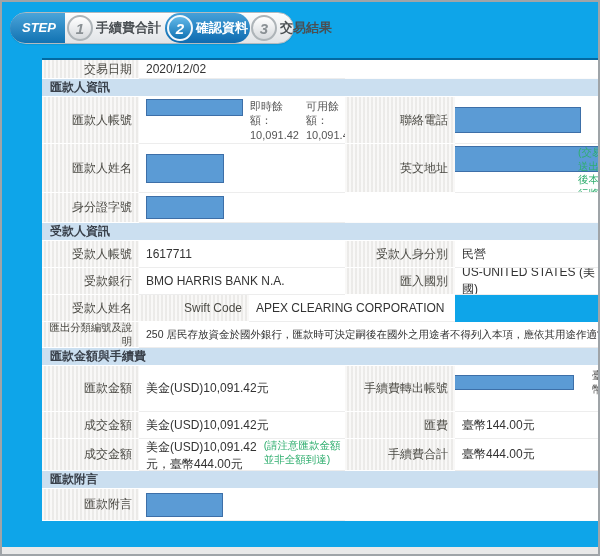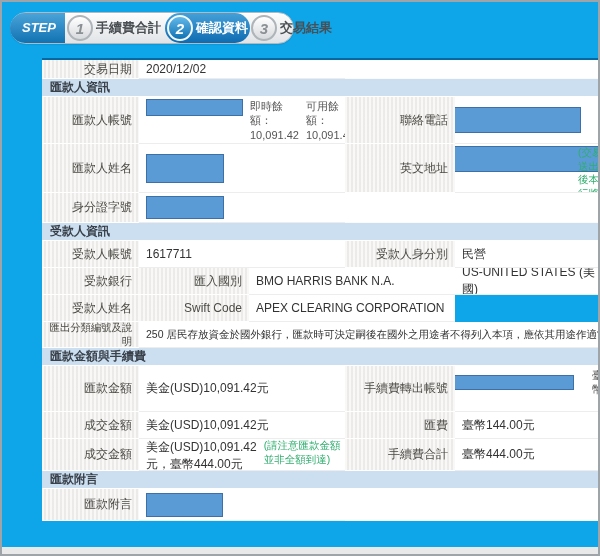--- a/index.html
+++ b/index.html
@@ -161,22 +161,22 @@
 
     <div class="row" style="height:27px">
       <div class="cell lbl w1">受款人帳號</div>
       <div class="cell val w2">1617711</div>
       <div class="cell lbl w3">受款人身分別</div>
       <div class="cell val w4">民營</div>
     </div>
 
     <div class="row" style="height:27px">
       <div class="cell lbl w1">受款銀行</div>
+      <div class="cell val w2">BMO HARRIS BANK N.A.</div>
       <div class="cell lbl w3">匯入國別</div>
-      <div class="cell val w2">BMO HARRIS BANK N.A.</div>
       <div class="cell val w4">US-UNITED STATES (美國)</div>
     </div>
 
     <div class="row" style="height:27px">
       <div class="cell lbl w1">受款人姓名</div>
       <div class="cell lbl w3">Swift Code</div>
       <div class="cell val w2">APEX CLEARING CORPORATION</div>
     </div>
 
     <div class="row" style="height:26px">

